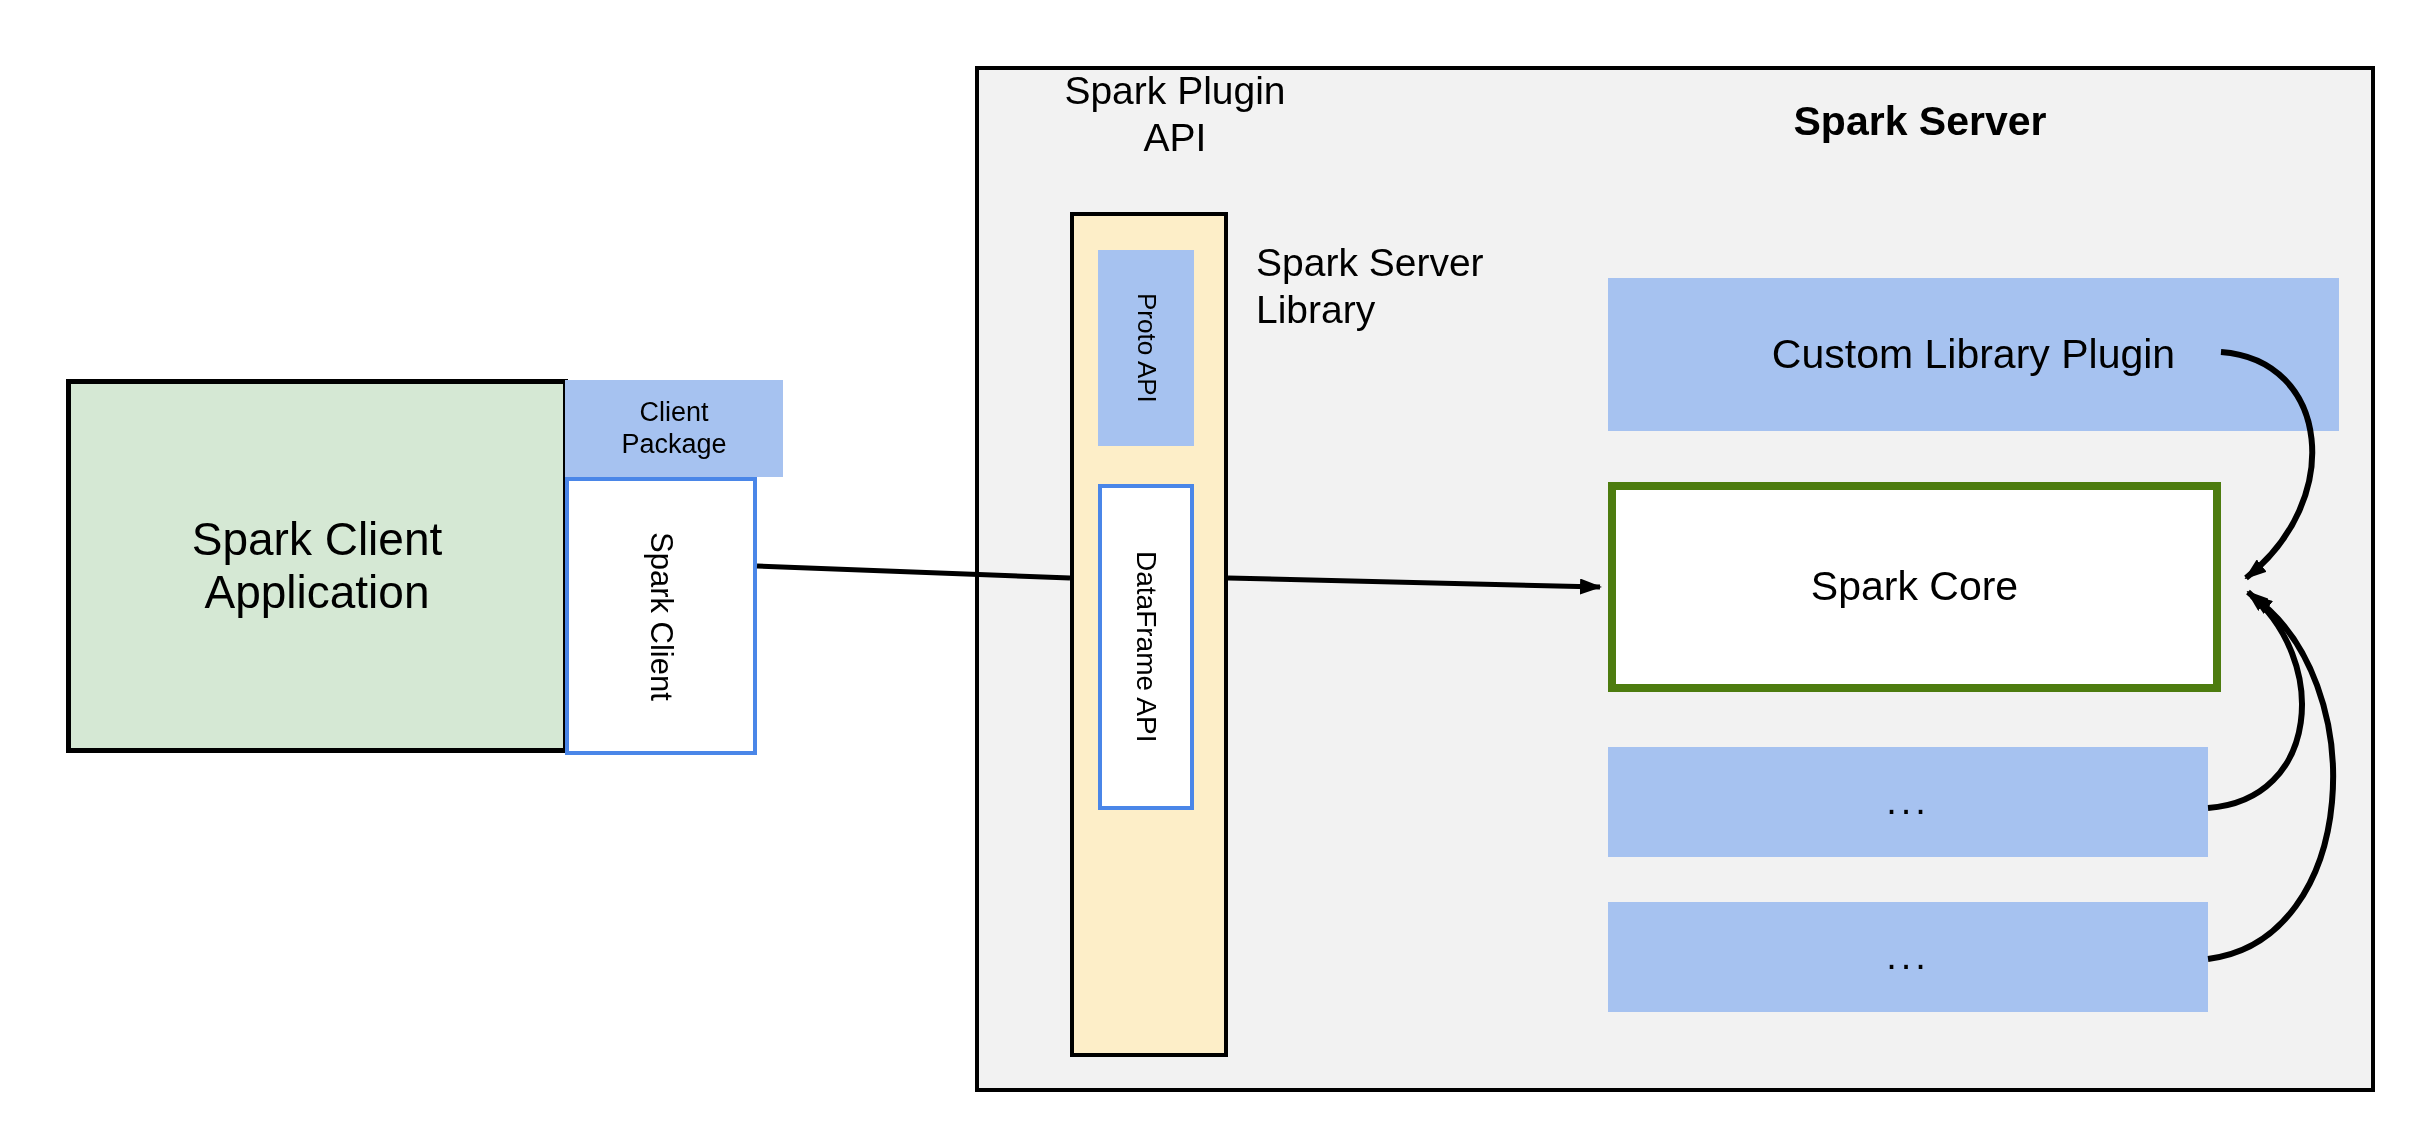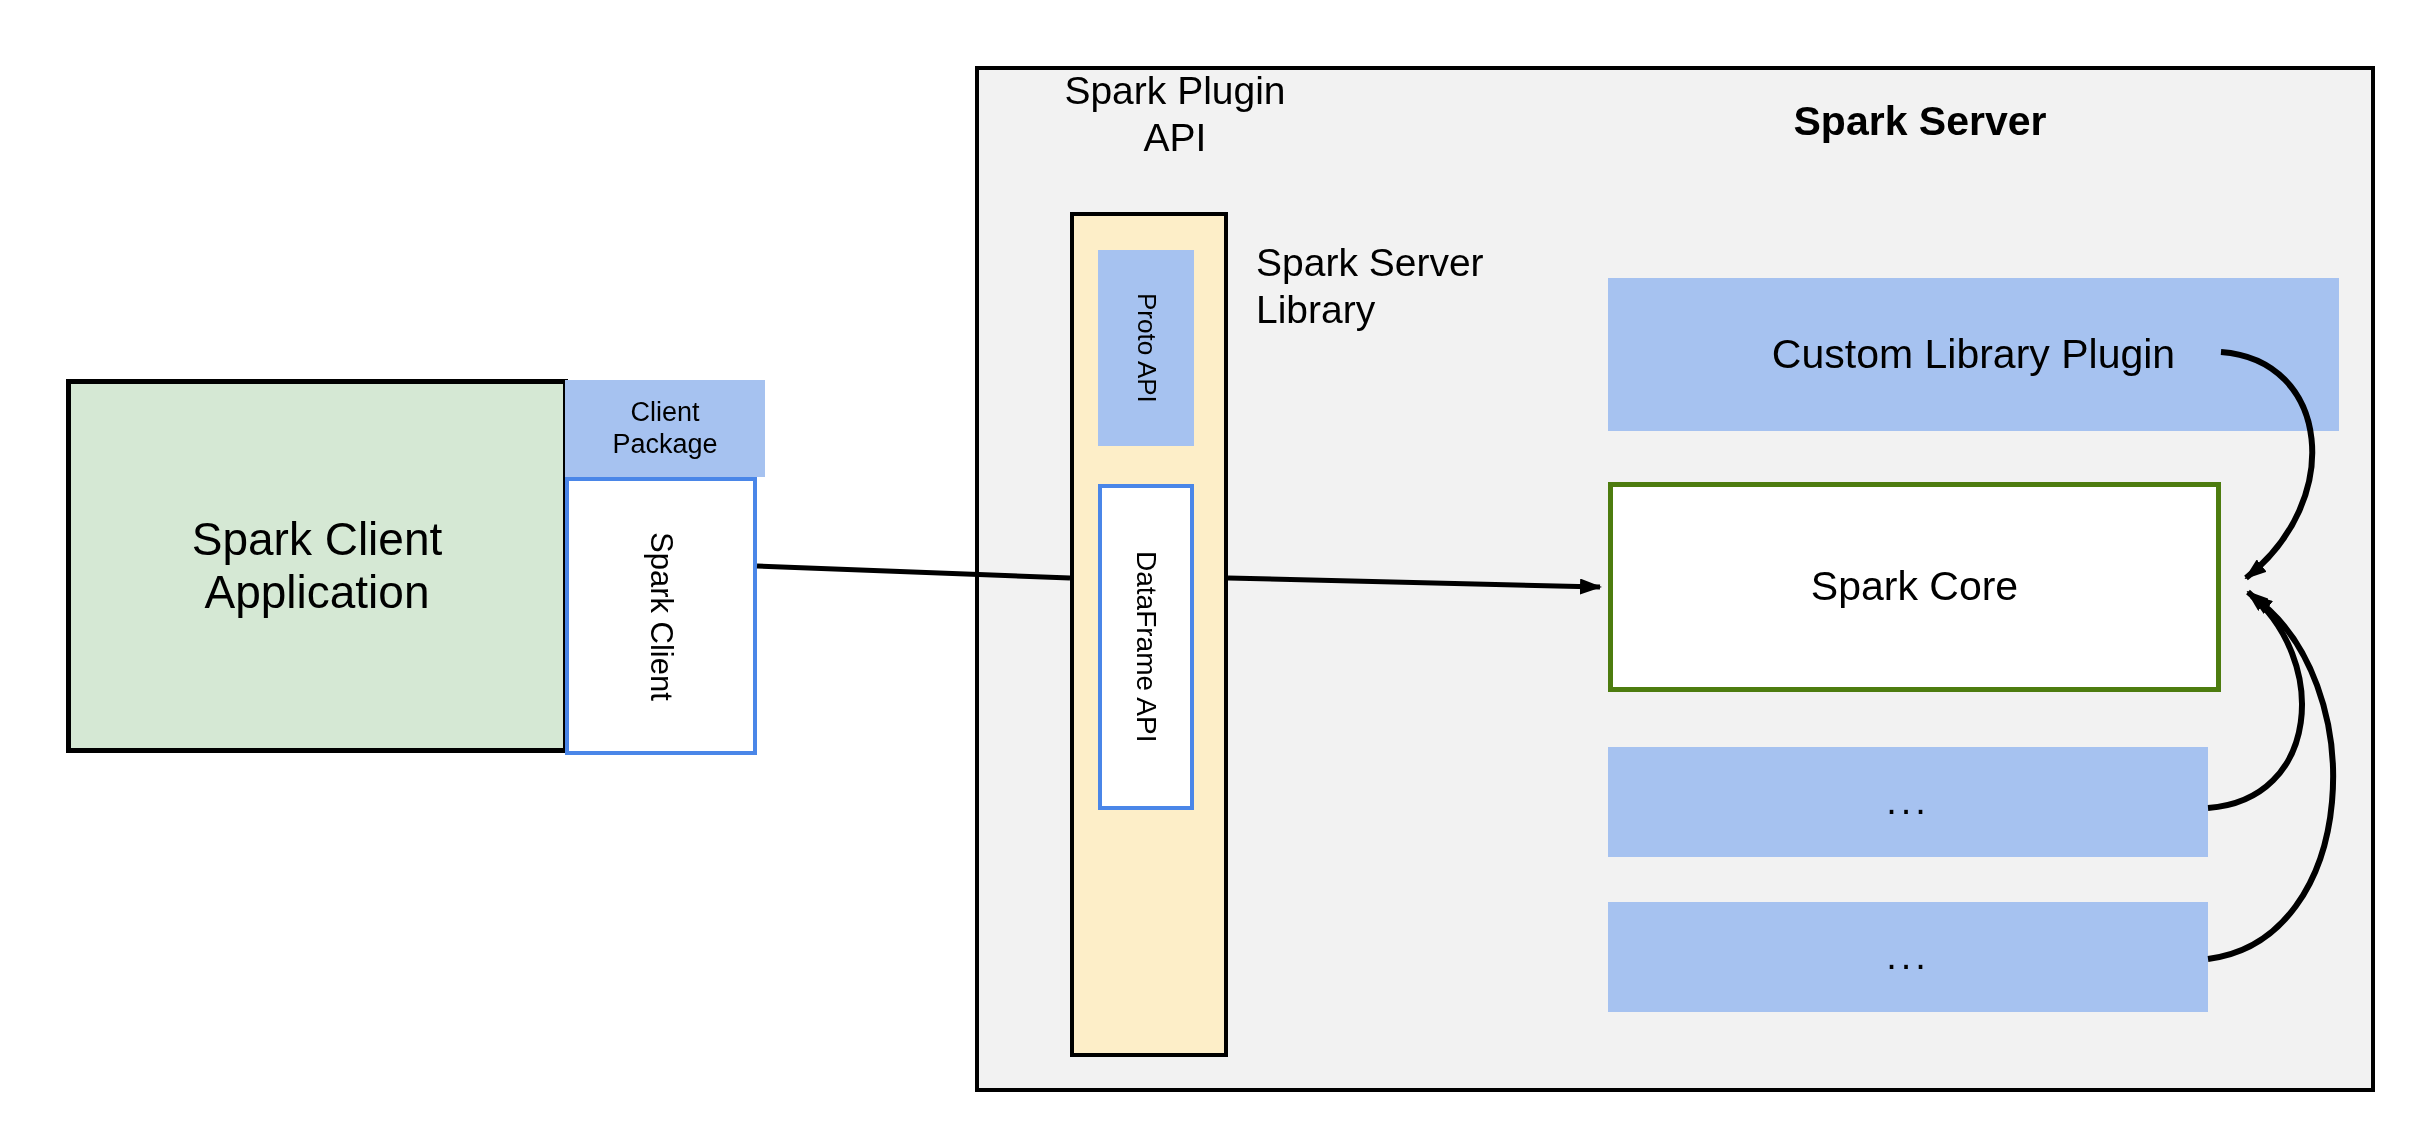--- a/index.html
+++ b/index.html
@@ -56,21 +56,21 @@
     top: 379px;
     width: 502px;
     height: 374px;
     background: #d5e8d4;
     border: 5px solid #000000;
     font-size: 46px;
   }
   #client-package-box {
     left: 565px;
     top: 380px;
-    width: 200px;
+    width: 218px;
     height: 97px;
     background: #a6c2f0;
     font-size: 27px;
   }
   #spark-client-box {
     left: 565px;
     top: 477px;
     width: 192px;
     height: 278px;
     background: #ffffff;
@@ -142,21 +142,21 @@
     height: 153px;
     background: #a6c2f0;
     font-size: 41px;
   }
   #spark-core-box {
     left: 1608px;
     top: 482px;
     width: 613px;
     height: 210px;
     background: #ffffff;
-    border: 5px solid #4d7c0f;
+    border: 8px solid #4d7c0f;
     font-size: 41px;
   }
   #ellipsis-box-1 {
     left: 1608px;
     top: 747px;
     width: 600px;
     height: 110px;
     background: #a6c2f0;
     font-size: 38px;
     letter-spacing: 4px;

